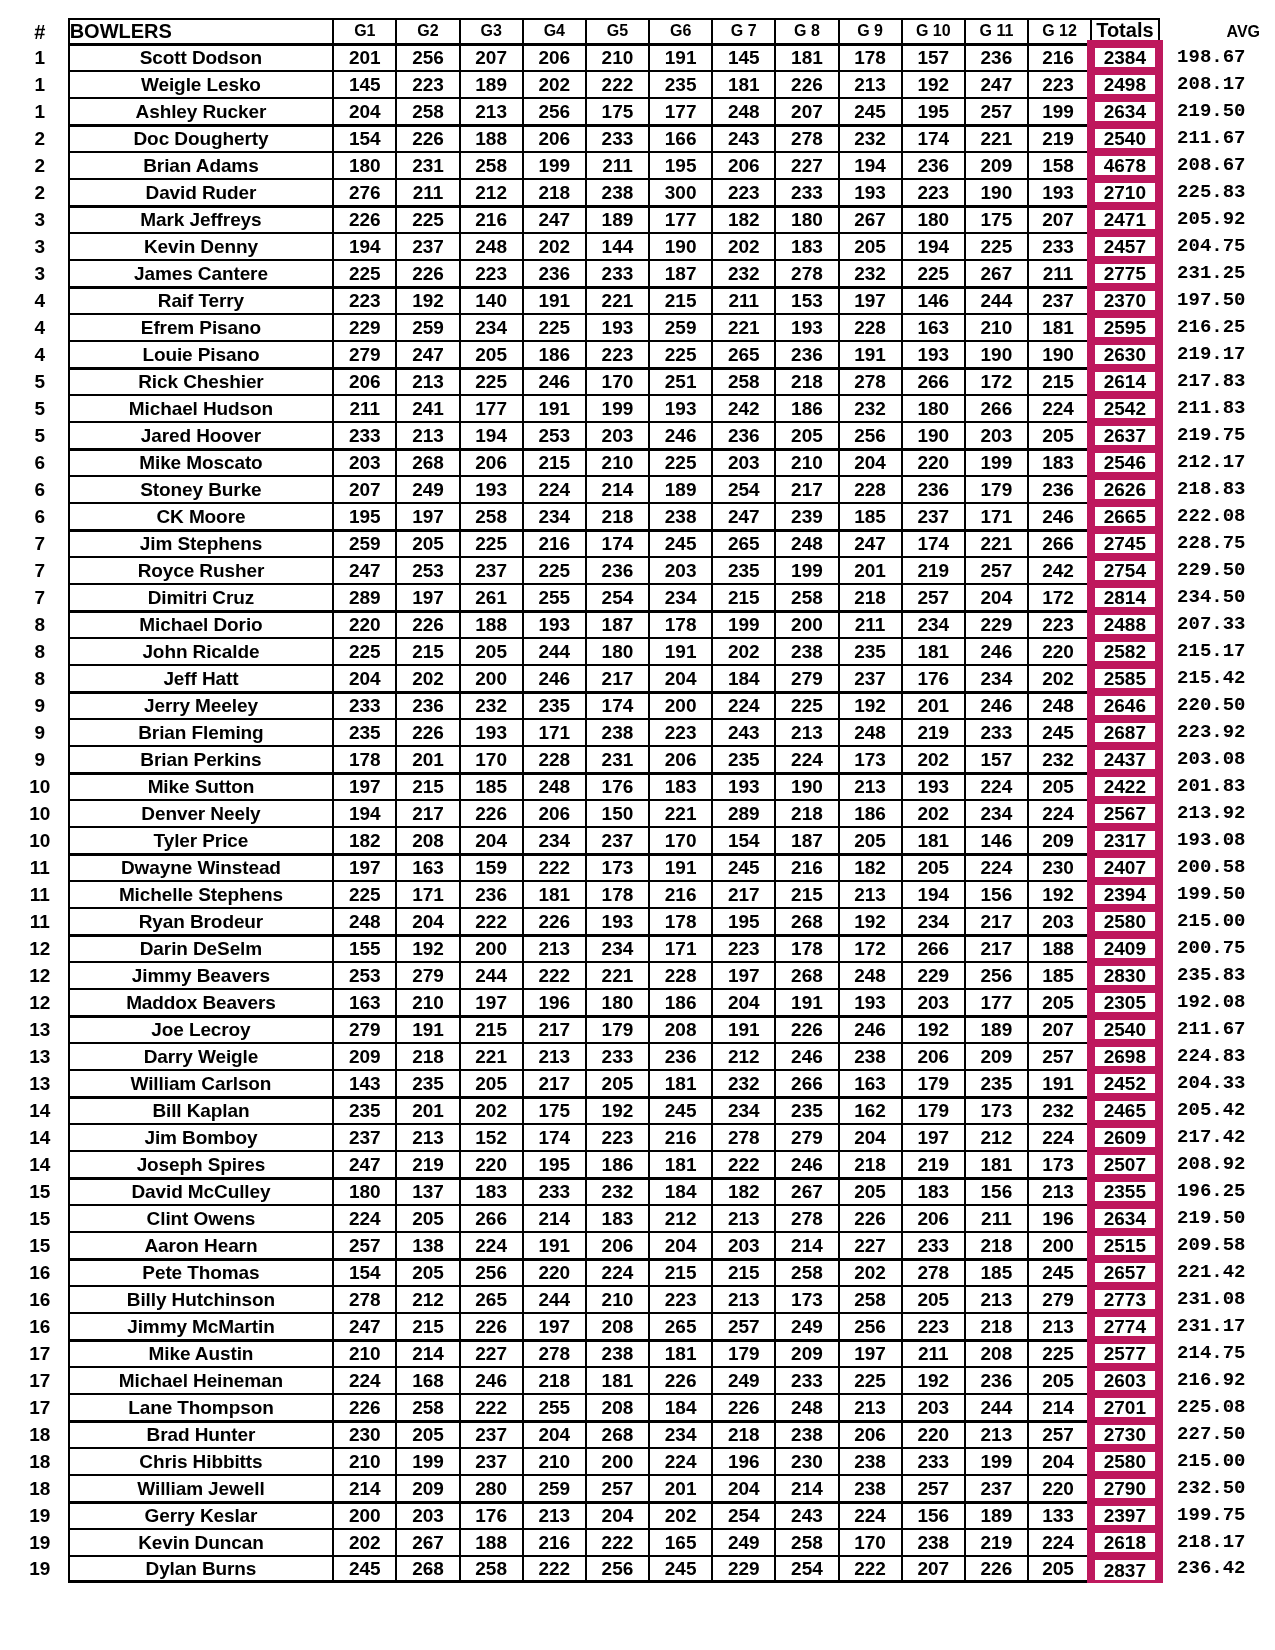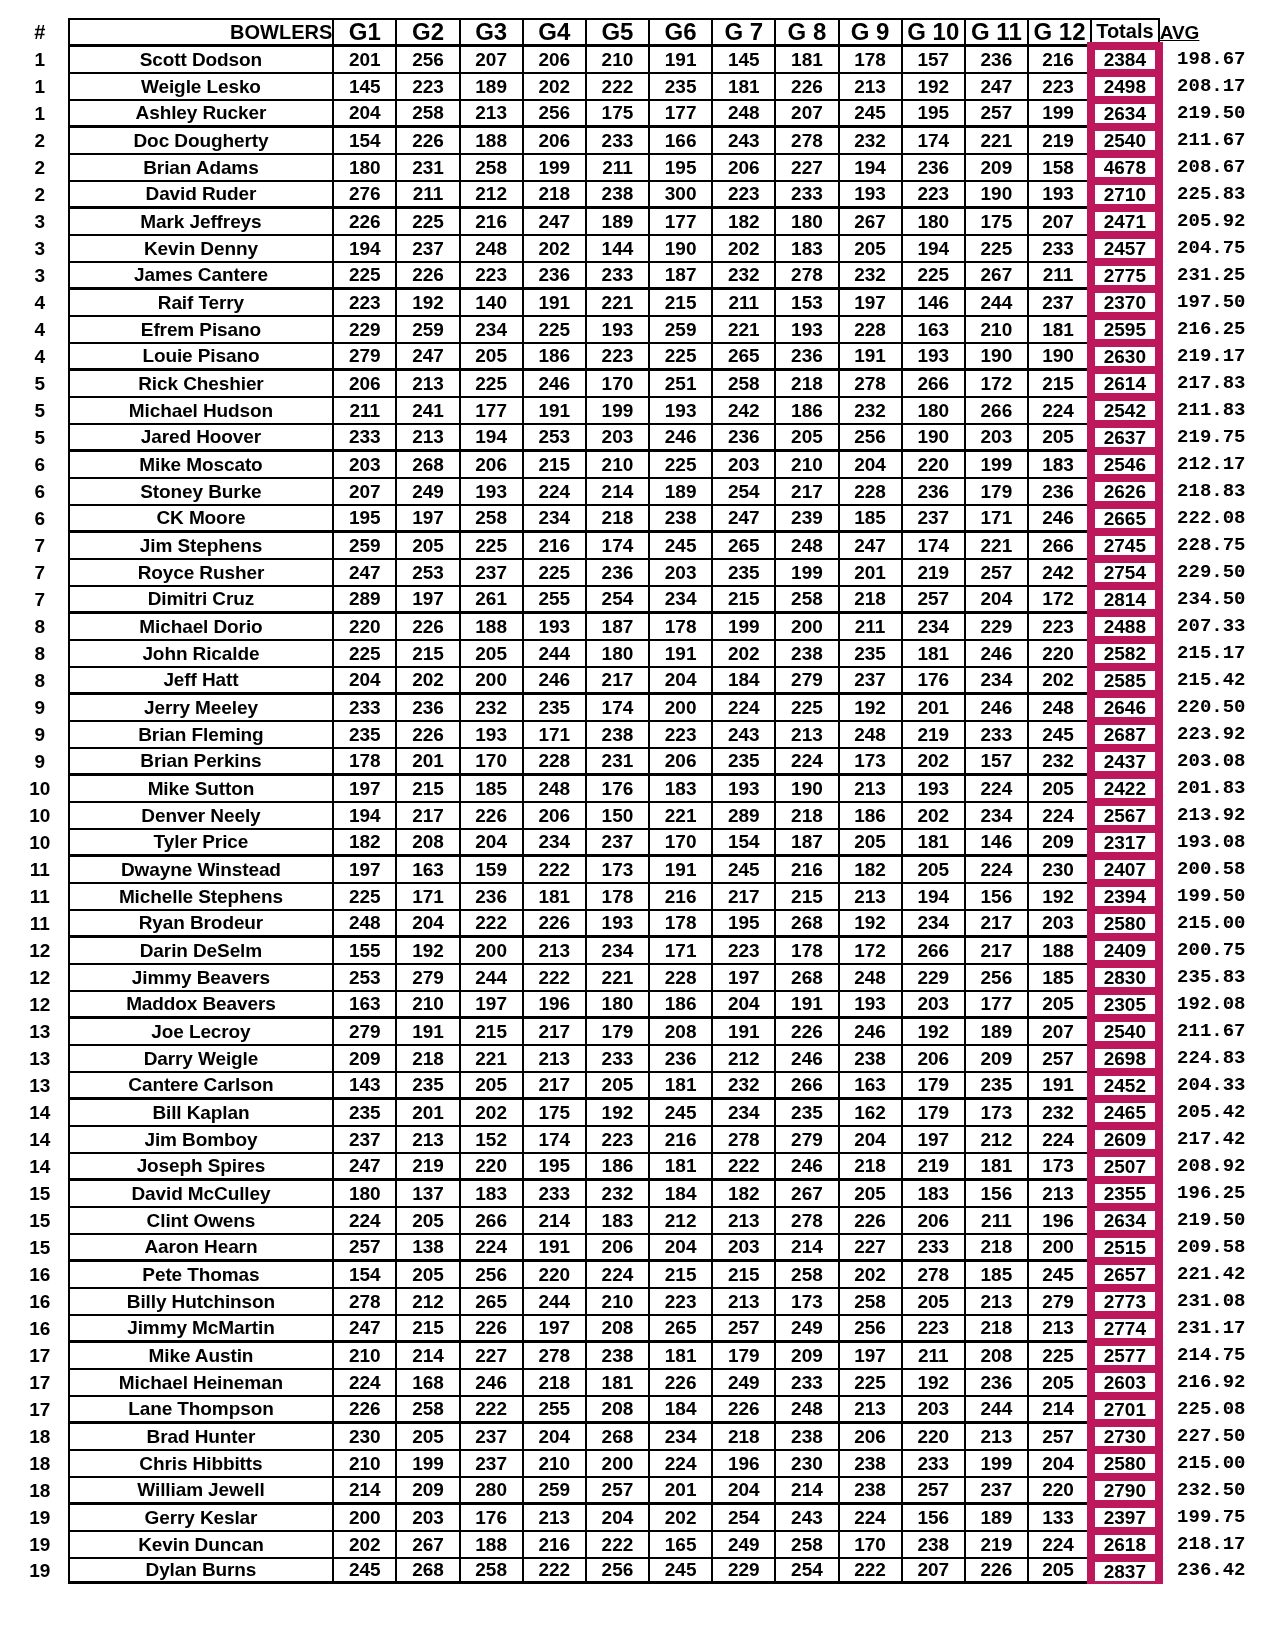--- a/index.html
+++ b/index.html
@@ -88,42 +88,41 @@
   
   thead th.h-rank {
     border: none;
     text-align: center;
     font-size: 20px;
     font-weight: bold;
   }
   thead th.h-name {
     border: 2px solid #000000;
     border-bottom-width: 3px;
-    text-align: right;
+    text-align: left;
     font-size: 20px;
     font-weight: bold;
   }
   thead th.h-game {
     border: 2px solid #000000;
     border-bottom-width: 3px;
-    font-size: 24px;
+    font-size: 16px;
     font-weight: bold;
   }
   thead th.h-total {
     border: 2px solid #000000;
     border-bottom-width: 3px;
     font-size: 20px;
     font-weight: bold;
   }
   thead th.h-avg {
     border: none;
-    font-size: 19px;
+    font-size: 16px;
     font-weight: bold;
-    text-align: left;
-    text-decoration: underline;
+    text-align: right;
   }
   thead th { height: 28px; }
   
   tbody tr.group-end td.name,
   tbody tr.group-end td.game,
   tbody tr.group-end td.total {
     border-bottom-width: 3px;
   }
 </style>
 </head>
@@ -849,21 +848,21 @@
           <td class="game">246</td>
           <td class="game">238</td>
           <td class="game">206</td>
           <td class="game">209</td>
           <td class="game">257</td>
           <td class="total">2698</td>
           <td class="avg">224.83</td>
         </tr>
         <tr class="group-end">
           <td class="rank">13</td>
-          <td class="name">Cantere Carlson</td>
+          <td class="name">William Carlson</td>
           <td class="game">143</td>
           <td class="game">235</td>
           <td class="game">205</td>
           <td class="game">217</td>
           <td class="game">205</td>
           <td class="game">181</td>
           <td class="game">232</td>
           <td class="game">266</td>
           <td class="game">163</td>
           <td class="game">179</td>

